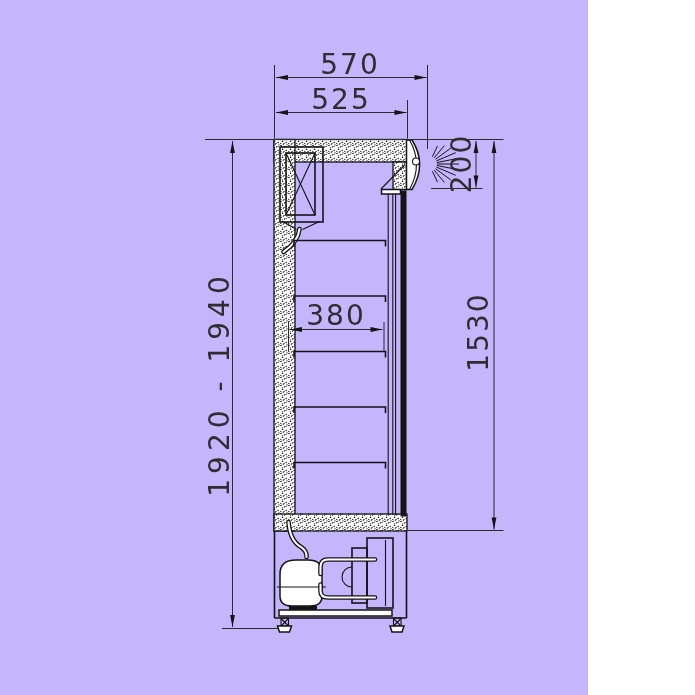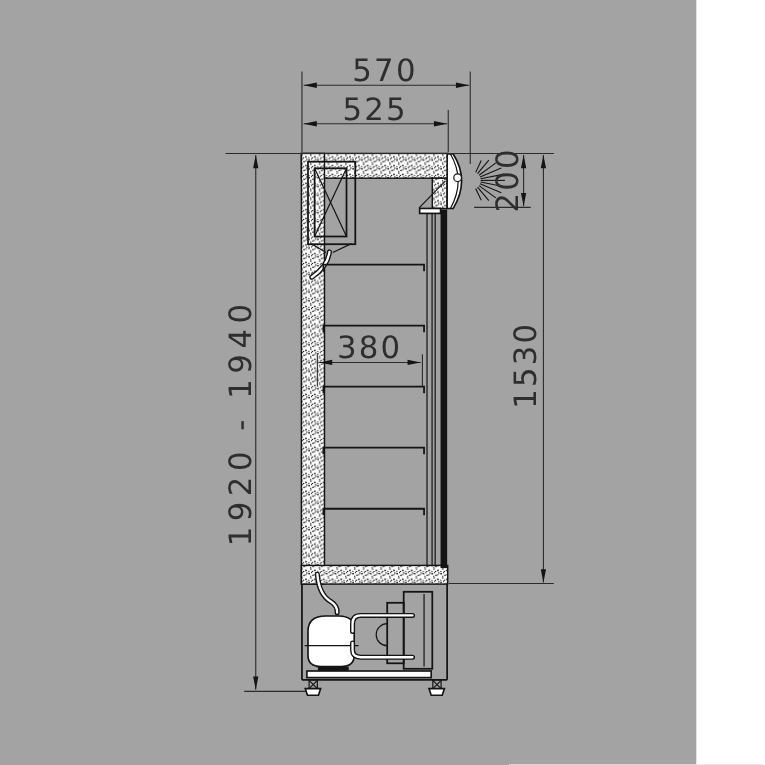--- a/index.html
+++ b/index.html
@@ -1,16 +1,16 @@
 <!DOCTYPE html>
 <html><head>
 <meta charset="utf-8">
 <style>
   html,body{margin:0;padding:0;background:#ffffff;}
-  .stage{position:relative;width:633px;height:695px;background:#a3a3a3;overflow:hidden;
+  .stage{position:relative;width:588px;height:695px;background:#c4b5fd;overflow:hidden;
          font-family:"DejaVu Sans",sans-serif;}
   svg{position:absolute;left:0;top:0;}
   .obj    {fill:none;stroke:#141414;stroke-width:1.6;}
   .objthin{fill:none;stroke:#141414;stroke-width:1.1;}
   .fillw  {fill:#ffffff;stroke:#141414;stroke-width:1.5;}
   .stip   {fill:url(#stip);stroke:#141414;stroke-width:1.3;}
   .dim    {fill:none;stroke:#2b2b2b;stroke-width:1;}
   .pipe-o {fill:none;stroke:#141414;stroke-width:4.6;stroke-linecap:round;}
   .pipe-i {fill:none;stroke:#ffffff;stroke-width:2.1;stroke-linecap:round;}
   .dark   {fill:#141414;stroke:none;}

